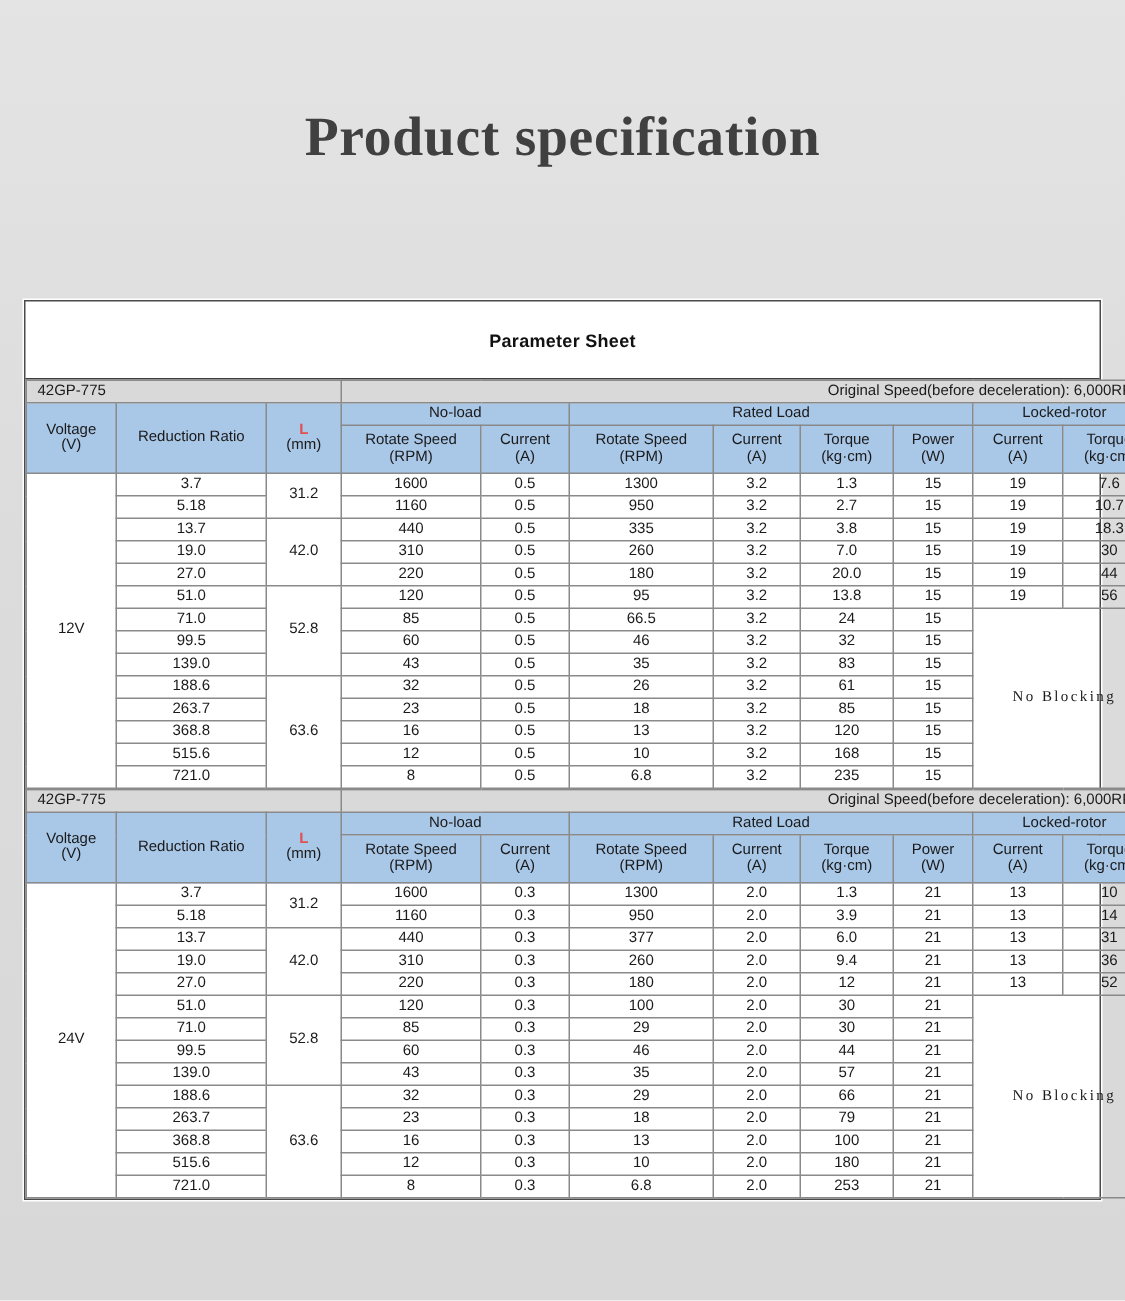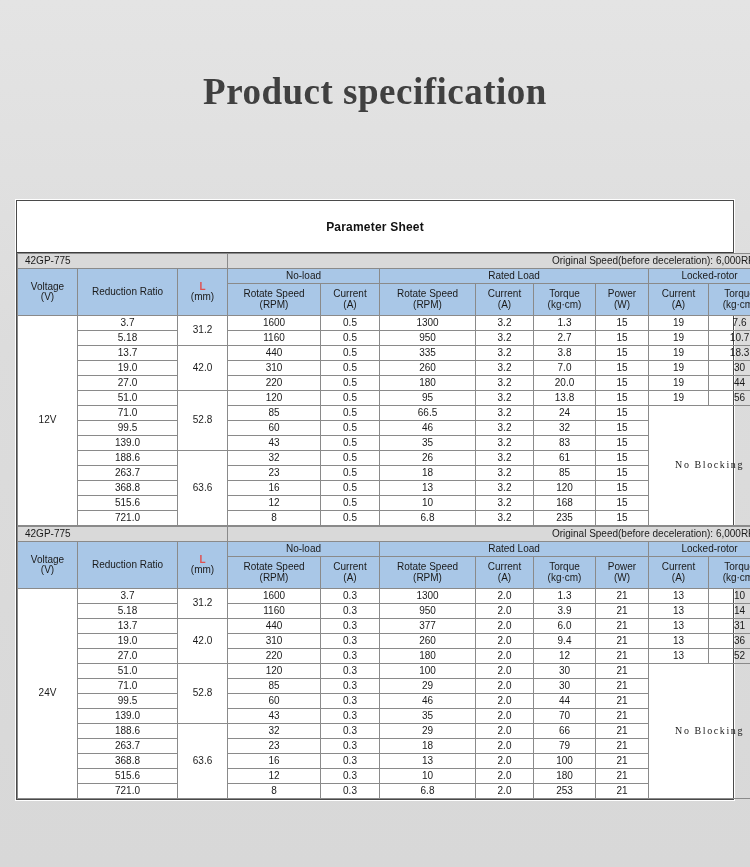--- a/index.html
+++ b/index.html
@@ -427,21 +427,21 @@
             <td>2.0</td>
             <td>44</td>
             <td>21</td>
           </tr>
           <tr>
             <td>139.0</td>
             <td>43</td>
             <td>0.3</td>
             <td>35</td>
             <td>2.0</td>
-            <td>70</td>
+            <td>57</td>
             <td>21</td>
           </tr>
           <tr>
             <td>188.6</td>
             <td rowspan="5">63.6</td>
             <td>32</td>
             <td>0.3</td>
             <td>29</td>
             <td>2.0</td>
             <td>66</td>

